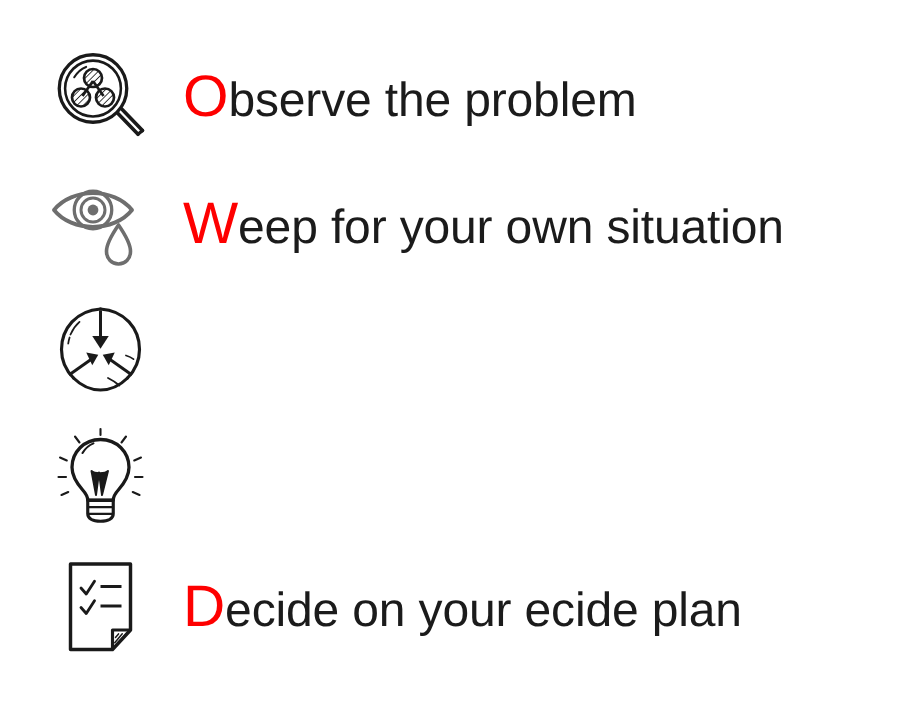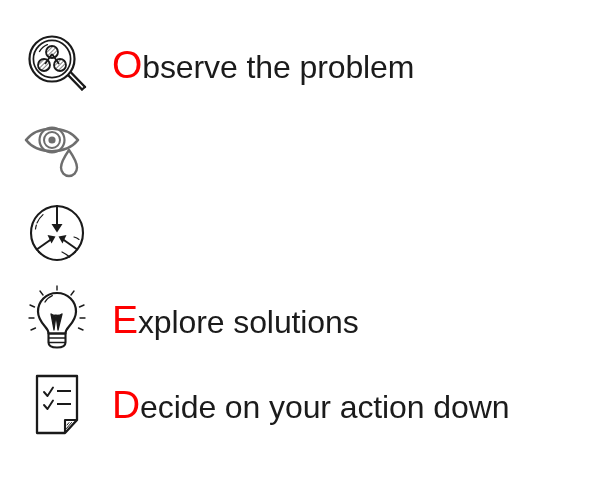--- a/index.html
+++ b/index.html
@@ -25,20 +25,21 @@
     top: 22px;
     width: 611px;
     display: flex;
     flex-direction: column;
   }
   .step-row {
     height: 85px;
     display: flex;
     flex-direction: row;
     align-items: center;
+    margin-left: 10px;
   }
   .step-icon {
     width: 110px;
     min-width: 110px;
     height: 85px;
     display: flex;
     align-items: center;
     justify-content: center;
     padding-left: 4px;
     box-sizing: border-box;
@@ -102,20 +103,23 @@
     <div class="step-row row-2">
       <div class="step-icon">
         <svg width="70" height="66" viewBox="0 0 70 66" fill="none">
           <path d="M4 23 C16 8, 44 8, 56 23 C44 38, 16 38, 4 23 Z" stroke="#6e6e6e" stroke-width="2.6" fill="none" stroke-linejoin="round"></path>
           <circle cx="30" cy="23" r="12.5" stroke="#6e6e6e" stroke-width="2.2" fill="none"></circle>
           <circle cx="30" cy="23" r="8" stroke="#6e6e6e" stroke-width="2" fill="none"></circle>
           <circle cx="30" cy="23" r="3.6" fill="#6e6e6e"></circle>
           <path d="M47 33 C41.5 41, 39 46.5, 39 50.5 C39 55.6, 42.6 59, 47 59 C51.4 59, 55 55.6, 55 50.5 C55 46.5, 52.5 41, 47 33 Z" stroke="#6e6e6e" stroke-width="2.4" fill="none" stroke-linejoin="round"></path>
         </svg>
       </div>
+      <div class="step-label">
+        <span class="initial">W</span><span>eep for your own situation</span>
+      </div>
     </div>
 
     <div class="step-row row-3">
       <div class="step-icon">
         <svg width="66" height="66" viewBox="0 0 66 66" fill="none">
           <path d="M33 4 C17 5, 7 17, 7 31 C7 38, 10 45, 15 50" stroke="#1a1a1a" stroke-width="2.1" fill="none" stroke-linecap="round"></path>
           <path d="M33 4 C49 5, 59 17, 59 31 C59 38, 56 45, 51 50" stroke="#1a1a1a" stroke-width="2.1" fill="none" stroke-linecap="round"></path>
           <path d="M15 50 C20 55, 26 58, 33 58 C40 58, 46 55, 51 50" stroke="#1a1a1a" stroke-width="2.1" fill="none" stroke-linecap="round"></path>
           <path d="M13 21 C14.5 17.5, 16.5 14.8, 19 12.6" stroke="#1a1a1a" stroke-width="1.2" fill="none" stroke-linecap="round"></path>
           <path d="M11.5 27 C11.7 25.5, 12 24.2, 12.4 23" stroke="#1a1a1a" stroke-width="1.2" fill="none" stroke-linecap="round"></path>
@@ -144,38 +148,35 @@
           <line x1="16" y1="6" x2="19" y2="10" stroke="#1a1a1a" stroke-width="1.4" stroke-linecap="round"></line>
           <line x1="50" y1="6" x2="47" y2="10" stroke="#1a1a1a" stroke-width="1.4" stroke-linecap="round"></line>
           <line x1="6" y1="20" x2="10.5" y2="22" stroke="#1a1a1a" stroke-width="1.4" stroke-linecap="round"></line>
           <line x1="60" y1="20" x2="55.5" y2="22" stroke="#1a1a1a" stroke-width="1.4" stroke-linecap="round"></line>
           <line x1="5" y1="33" x2="10" y2="33" stroke="#1a1a1a" stroke-width="1.4" stroke-linecap="round"></line>
           <line x1="61" y1="33" x2="56" y2="33" stroke="#1a1a1a" stroke-width="1.4" stroke-linecap="round"></line>
           <line x1="7" y1="45" x2="11.5" y2="43" stroke="#1a1a1a" stroke-width="1.4" stroke-linecap="round"></line>
           <line x1="59" y1="45" x2="54.5" y2="43" stroke="#1a1a1a" stroke-width="1.4" stroke-linecap="round"></line>
         </svg>
       </div>
-      <div class="step-label">
-        <span class="initial">E</span><span>xplore solutions</span>
-      </div>
     </div>
 
     <div class="step-row row-5">
       <div class="step-icon">
         <svg width="62" height="70" viewBox="0 0 62 70" fill="none">
           <path d="M11 6 L51 6 L51 50 L39 63 L11 63 Z" stroke="#1a1a1a" stroke-width="2.3" fill="none" stroke-linejoin="round"></path>
           <path d="M39 63 L39 50 L51 50" stroke="#1a1a1a" stroke-width="2.1" fill="none" stroke-linejoin="round"></path>
           <path d="M40 62 L48.5 52" stroke="#1a1a1a" stroke-width="1" stroke-linecap="round"></path>
           <path d="M40.5 58.5 L45.5 52.5" stroke="#1a1a1a" stroke-width="1" stroke-linecap="round"></path>
           <path d="M41 55 L43 52.6" stroke="#1a1a1a" stroke-width="1" stroke-linecap="round"></path>
           <path d="M18 22 L21.5 26 L27 17.5" stroke="#1a1a1a" stroke-width="1.9" fill="none" stroke-linecap="round" stroke-linejoin="round"></path>
           <line x1="31" y1="21" x2="45" y2="21" stroke="#1a1a1a" stroke-width="2"></line>
           <path d="M18 35 L21.5 39 L27 30.5" stroke="#1a1a1a" stroke-width="1.9" fill="none" stroke-linecap="round" stroke-linejoin="round"></path>
           <line x1="31" y1="34" x2="45" y2="34" stroke="#1a1a1a" stroke-width="2"></line>
         </svg>
       </div>
       <div class="step-label">
-        <span class="initial">D</span><span>ecide on your action down</span>
+        <span class="initial">D</span><span>ecide on your ecide plan</span>
       </div>
     </div>
 
   </div>
 </div>
 
 </body></html>

